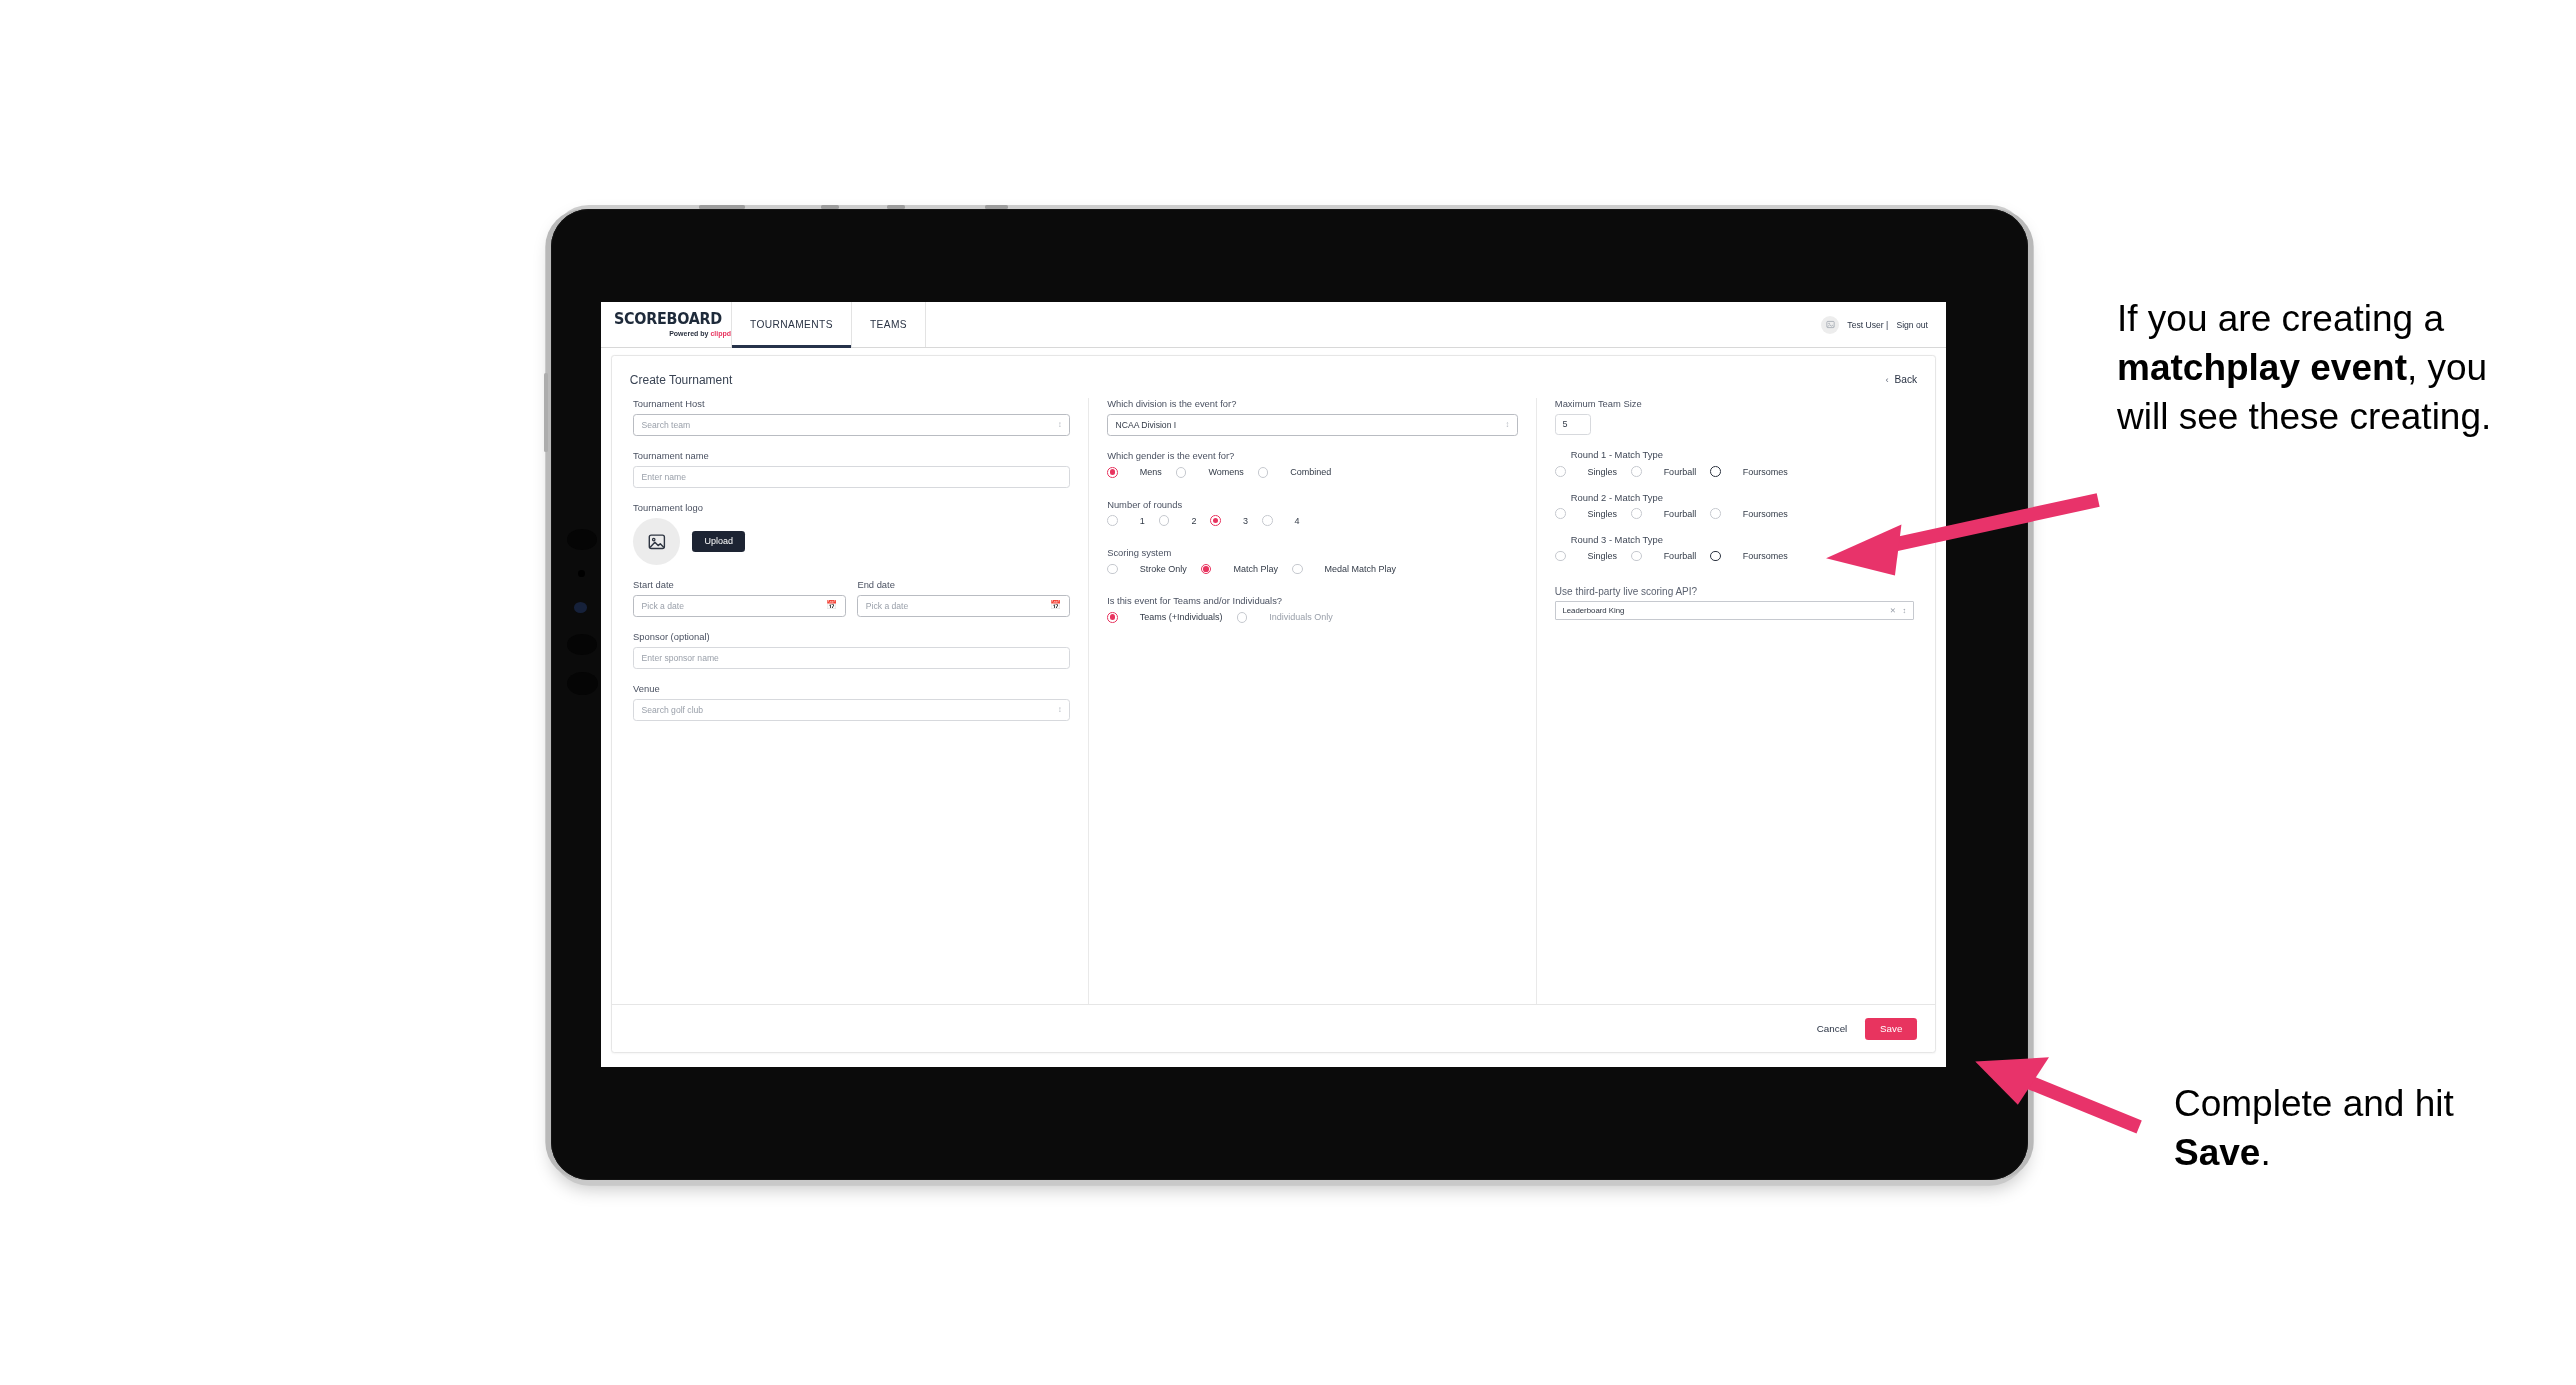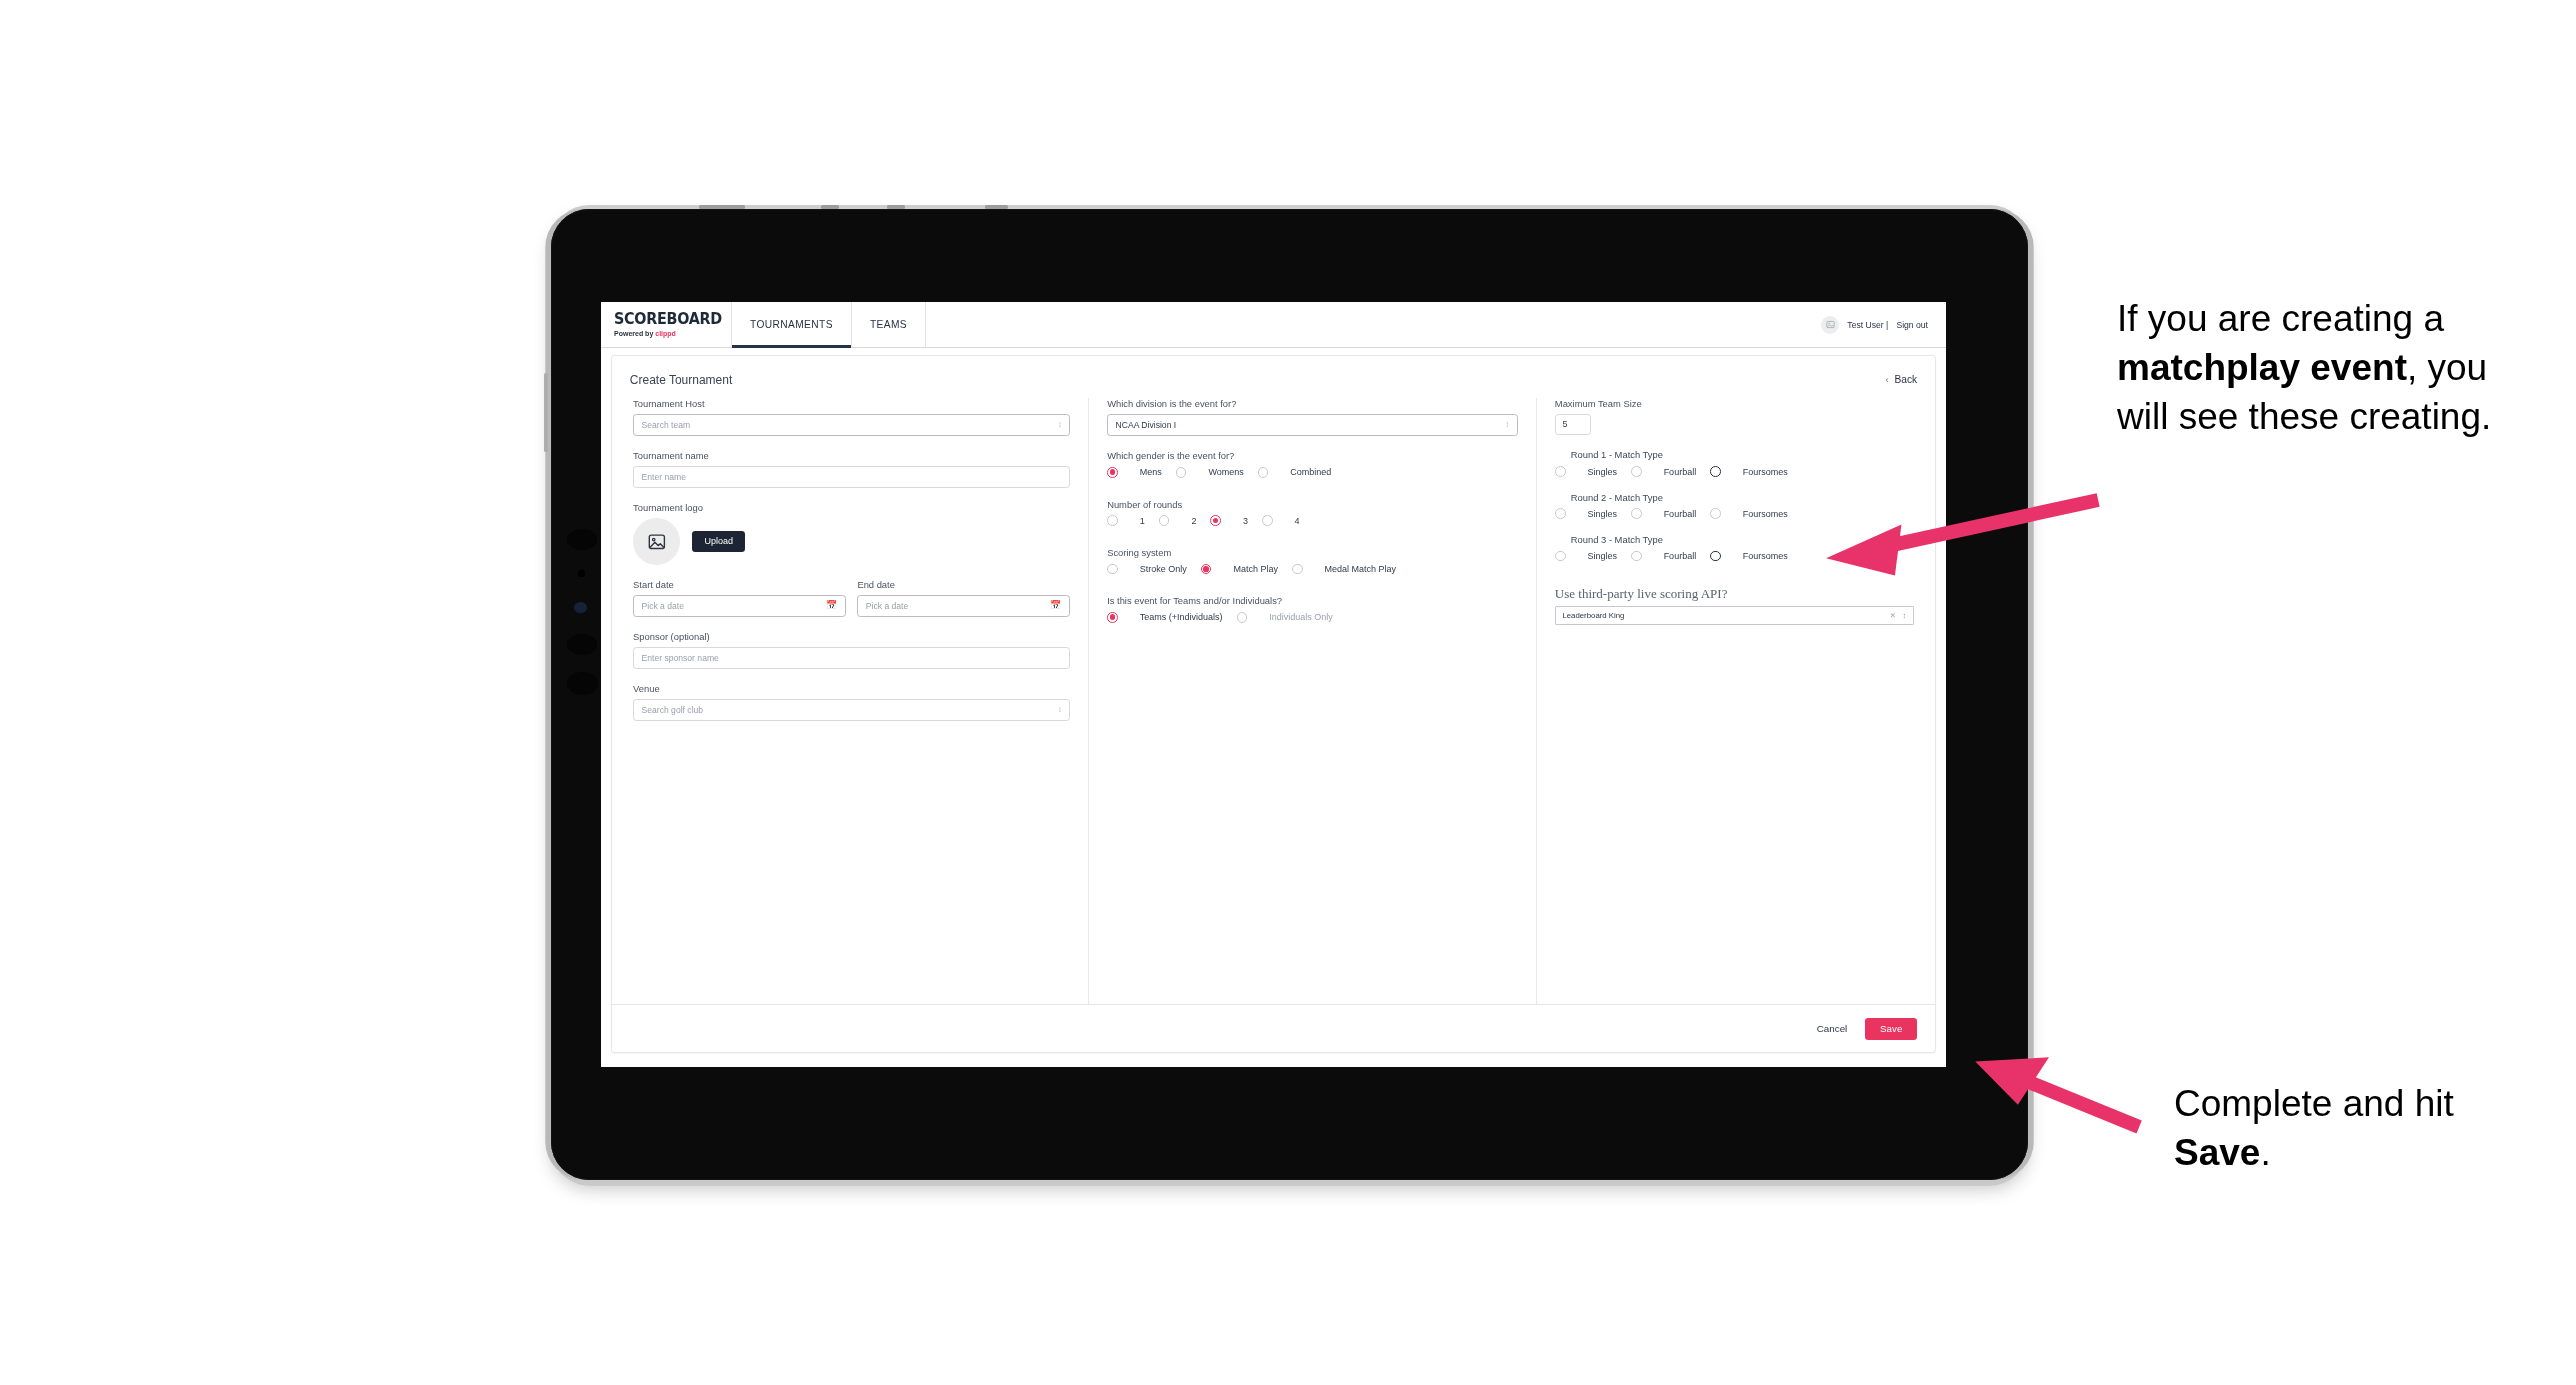--- a/index.html
+++ b/index.html
@@ -61,21 +61,21 @@
 
   
   .topbar {
     height: 46px; background: #fff;
     display: flex; align-items: stretch;
     border-bottom: 0.8px solid #d8d8d8;
     position: relative;
   }
   .brand {
     width: 131px; display: flex; flex-direction: column; justify-content: center;
-    padding-left: 13px; border-right: 0.8px solid #e3e3e3;
+    padding-left: 13px; border-right: 0.8px solid #e3e3e3; align-items: flex-end;
   }
   .brand-name {
     font-family: "DejaVu Sans", sans-serif;
     font-weight: 700; font-size: 15.6px; letter-spacing: -0.3px;
     color: #1e2a3a; line-height: 1; transform: scaleX(0.92); transform-origin: left;
   }
   .brand-sub { font-size: 7px; color: #2b3240; margin-top: 2.5px; font-weight: 600; }
   .brand-sub .clippd { color: #e8345f; font-weight: 700; }
   .navtabs { display: flex; align-items: stretch; }
   .navtab {
@@ -162,21 +162,21 @@
   .rlabel { font-size: 9px; color: #333b48; white-space: nowrap; }
   .rlabel.muted { color: #9aa0aa; }
   .group-label { font-size: 9.4px; color: #4a5161; margin-top: 21px; }
 
   
   .tiny-input {
     width: 36px; height: 20.5px; border: 0.8px solid #d7d9dd; border-radius: 3.3px;
     display: flex; align-items: center; padding: 0 6.6px; font-size: 9px; color: #333b48;
   }
   .round-label { font-size: 9.4px; color: #3f4756; margin: 14.8px 0 0 0; padding-left: 16px; }
-  .api-label { font-size: 13px; color: #5b6270; margin: 0 0 4.1px 0; font-family: Liberation Serif, serif; }
+  .api-label { font-size: 10px; color: #5b6270; margin: 0 0 4.1px 0; }
   .api-select {
     width: 100%; height: 19px; border: 0.8px solid #c6c9cf; border-radius: 1px;
     display: flex; align-items: center; padding: 0 6.6px; font-size: 7.8px; color: #2e3541;
   }
   .api-select .icons { margin-left: auto; display: flex; gap: 6.6px; color: #9aa0aa; font-size: 7.4px; }
 
   
   .card-foot {
     border-top: 0.8px solid #e6e6e6; height: 48px;
     display: flex; align-items: center; justify-content: flex-end; gap: 18px; padding-right: 18px;

